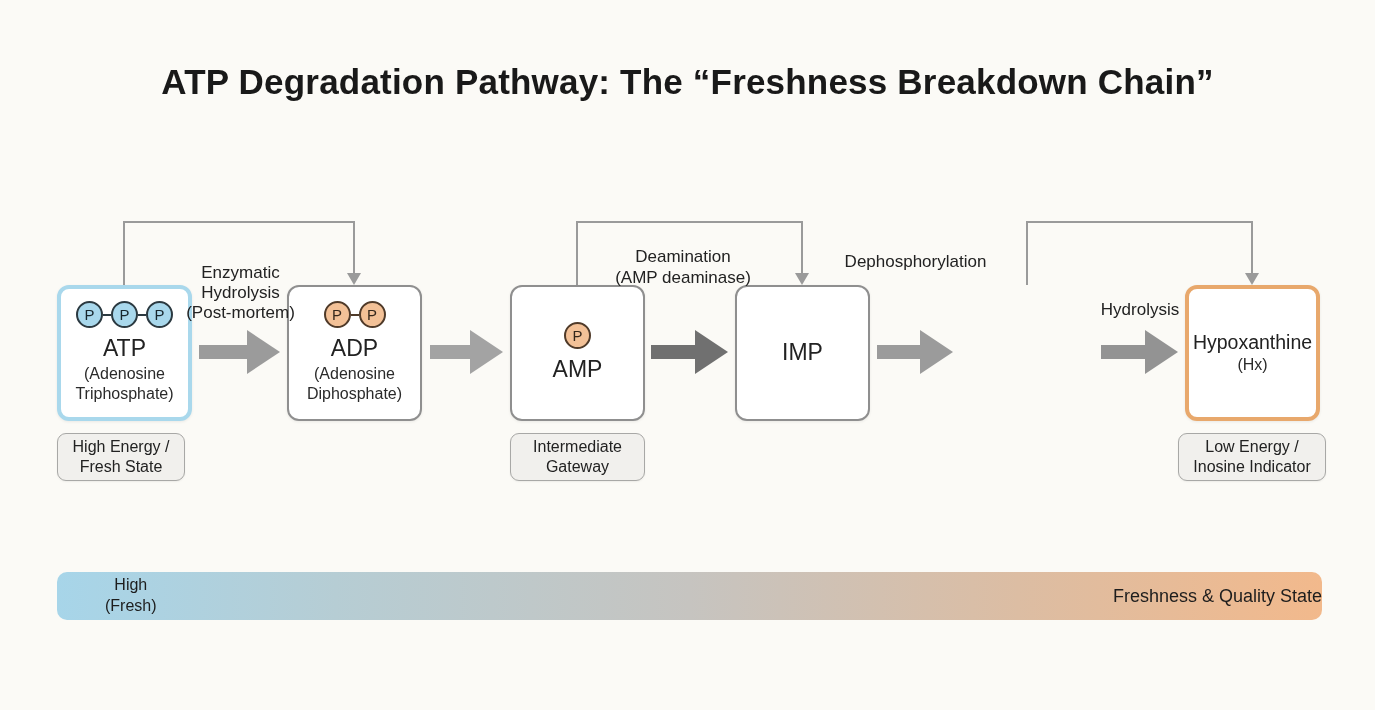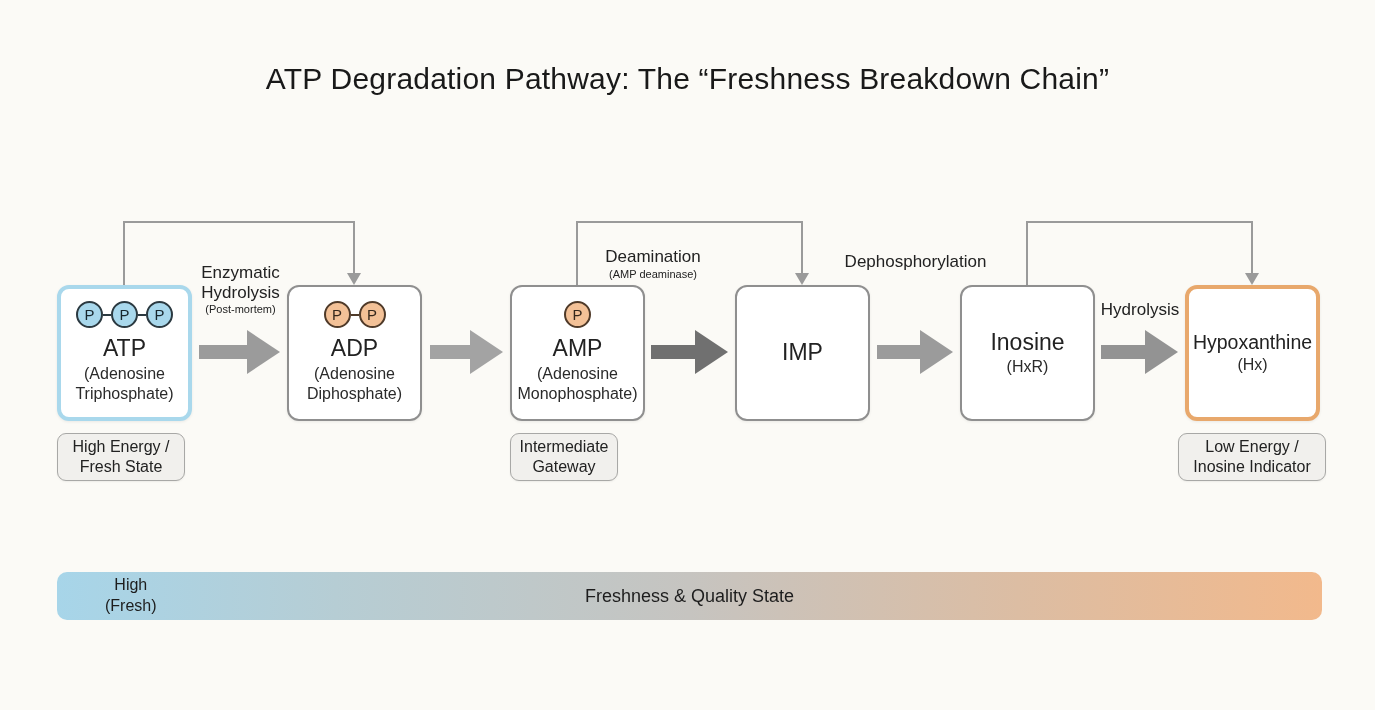--- a/index.html
+++ b/index.html
@@ -8,21 +8,21 @@
     font-family:"Liberation Sans", sans-serif;
     background:#fbfaf6;
     color:#1e1e1e;
     overflow:hidden;
     position:relative;
   }
   .canvas { position:absolute; inset:0; }
 
   .title {
     position:absolute; left:0; top:62px; width:100%;
-    text-align:center; font-size:30px; font-weight:400;
+    text-align:center; font-size:35px; font-weight:700;
     letter-spacing:0.2px; color:#191919;
   }
 
   
   .connector-svg { position:absolute; left:0; top:0; width:1375px; height:710px; pointer-events:none; }
 
   
   .node {
     position:absolute; top:285px; width:135px; height:136px;
     background:#ffffff; border:2px solid #8f8f8f; border-radius:12px;
@@ -59,38 +59,38 @@
     position:absolute; right:0; top:0;
     width:0; height:0;
     border-top:22px solid transparent;
     border-bottom:22px solid transparent;
     border-left-width:33px; border-left-style:solid;
   }
 
   
   .t-label { position:absolute; text-align:center; color:#222; }
   .t-label .main { font-size:17px; line-height:1.15; white-space:pre-line; }
-  .t-label .sub  { font-size:11px; line-height:1.2; margin-top:1px; }
+  .t-label .sub  { font-size:17px; line-height:1.2; margin-top:1px; }
 
   
   .state-label {
     position:absolute; top:433px; height:48px;
     background:#f1f0ed; border:1.5px solid #a8a8a6; border-radius:9px;
     display:flex; align-items:center; justify-content:center;
     font-size:16px; line-height:1.25; color:#222; text-align:center;
     box-shadow:0 1px 2px rgba(0,0,0,0.06);
     white-space:pre-line;
   }
 
   
   .freshness-bar {
     position:absolute; left:57px; top:572px; width:1265px; height:48px;
     border-radius:10px;
     background:linear-gradient(90deg,#a7d5e9 0%,#b6cdd4 22%,#c6c4c0 50%,#dcbda3 76%,#f2b98c 100%);
-    display:flex; align-items:center; justify-content:center;
+    display:flex; align-items:center; justify-content:flex-end;
   }
   .bar-title { font-size:18px; color:#1d1d1d; }
   .bar-side { position:absolute; top:50%; transform:translateY(-50%);
     font-size:16px; line-height:1.3; color:#1d1d1d; text-align:center; white-space:pre-line; }
   .bar-side.left  { left:48px; }
   .bar-side.right { right:16px; }
 </style>
 </head>
 <body>
 
@@ -131,31 +131,26 @@
     </div>
     <div class="node-name">ADP</div>
     <div class="node-sub">(Adenosine Diphosphate)</div>
   </div>
 
   <div class="node" style="left:510px;">
     <div class="p-row">
       <span class="p-circle orange">P</span>
     </div>
     <div class="node-name">AMP</div>
-    <div class="node-sub">(Adenosine Monophosphate)</div>
   </div>
 
   <div class="node" style="left:735px;gap:35px;">
     <div class="node-name">IMP</div>
   </div>
 
-  <div class="node" style="left:960px;">
-    <div class="node-name">Inosine</div>
-    <div class="node-sub">(HxR)</div>
-  </div>
 
   <div class="node hl-orange" style="left:1185px;">
     <div class="node-name long">Hypoxanthine</div>
     <div class="node-sub">(Hx)</div>
   </div>
 
   <div class="flow-arrow" style="left:199px;width:81px;">
     <div class="body" style="background:#9b9b9b;"></div>
     <div class="head" style="border-left-color:#9b9b9b;"></div>
   </div>
@@ -174,34 +169,34 @@
   <div class="flow-arrow" style="left:1101px;width:77px;">
     <div class="body" style="background:#939393;"></div>
     <div class="head" style="border-left-color:#939393;"></div>
   </div>
 
   <div class="t-label" style="left:178px;top:263px;width:125px;">
     <div class="main">Enzymatic
 Hydrolysis</div>
     <div class="sub">(Post-mortem)</div>
   </div>
-  <div class="t-label" style="left:578px;top:247px;width:150px;">
+  <div class="t-label" style="left:608px;top:247px;width:150px;">
     <div class="main">Deamination</div>
     <div class="sub">(AMP deaminase)</div>
   </div>
   <div class="t-label" style="left:828px;top:252px;width:175px;">
     <div class="main">Dephosphorylation</div>
   </div>
   <div class="t-label" style="left:1090px;top:300px;width:100px;">
     <div class="main">Hydrolysis</div>
   </div>
 
   <div class="state-label" style="left:57px;width:128px;">High Energy /
 Fresh State</div>
-  <div class="state-label" style="left:510px;width:108px;">Intermediate
+  <div class="state-label" style="left:510px;width:135px;">Intermediate
 Gateway</div>
   <div class="state-label" style="left:1178px;width:148px;">Low Energy /
 Inosine Indicator</div>
 
   <div class="freshness-bar">
     <div class="bar-side left">High
 (Fresh)</div>
     <div class="bar-title">Freshness &amp; Quality State</div>
   </div>
 

